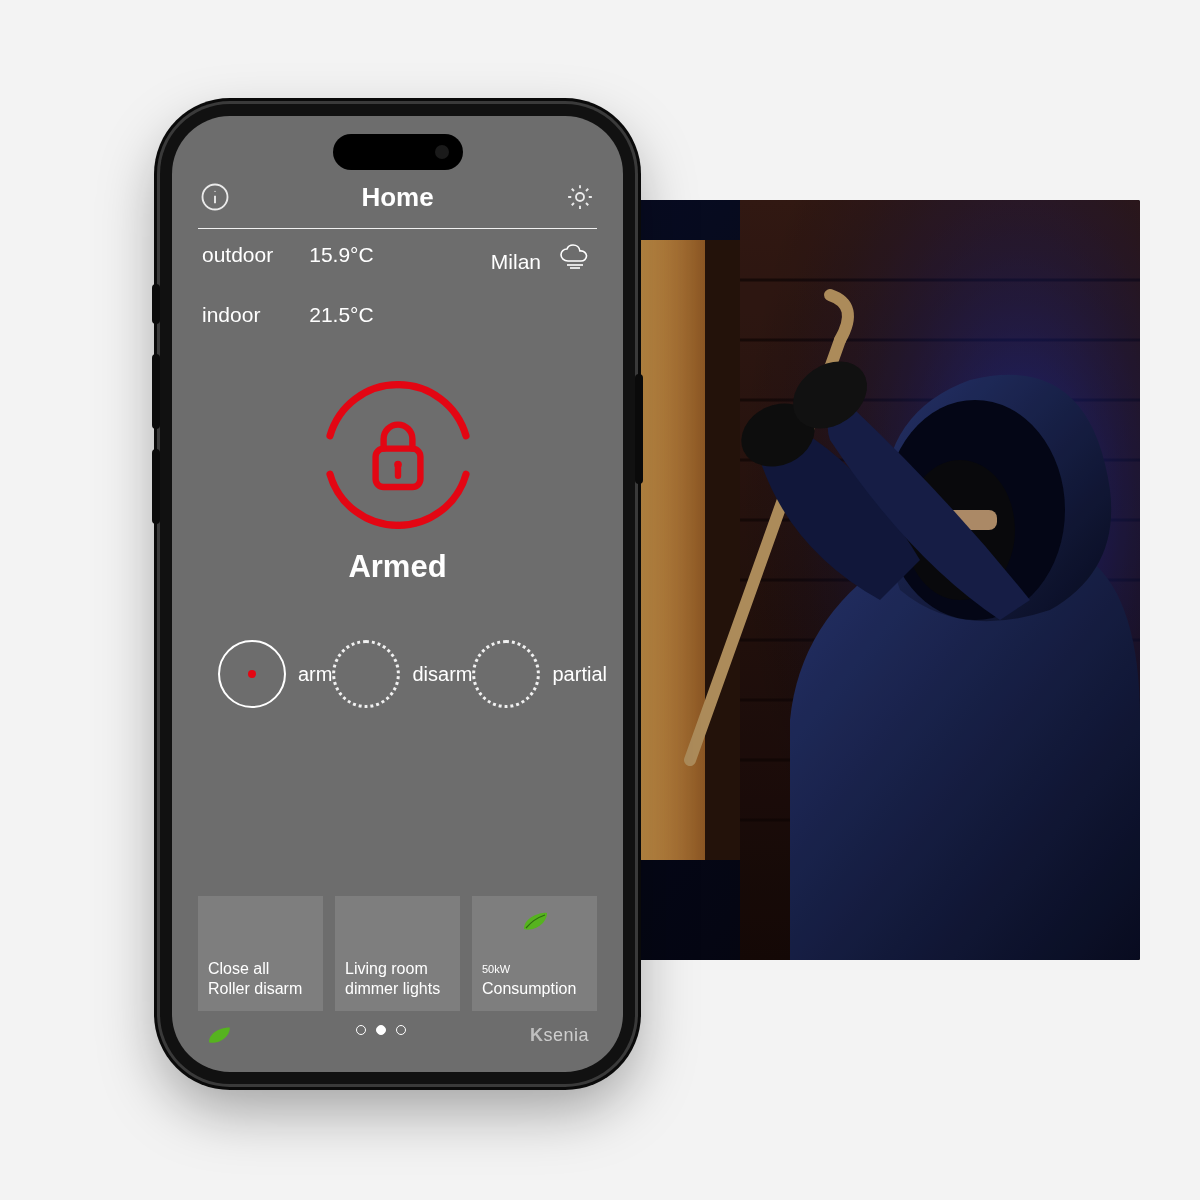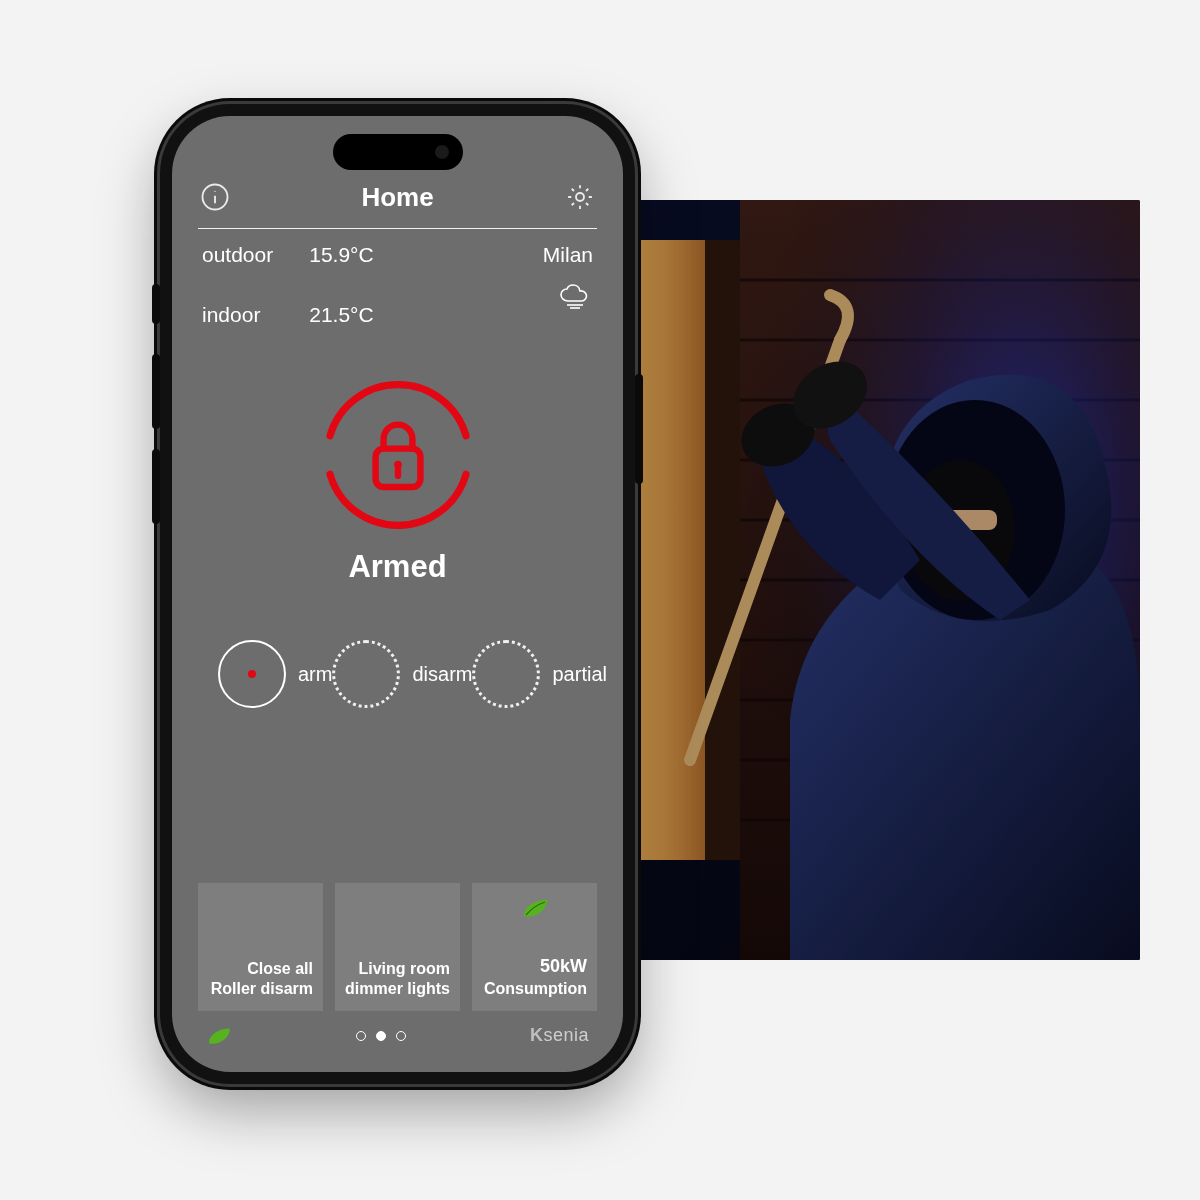--- a/index.html
+++ b/index.html
@@ -86,21 +86,21 @@
   .topbar .title { font-size: 26px; font-weight: 600; }
   .icon-btn { width: 34px; height: 34px; display:flex; align-items:center; justify-content:center; cursor:pointer; }
   .icon-btn svg { stroke: #eaeaea; fill: none; }
 
   .weather {
     display:flex; justify-content:space-between; align-items:flex-start;
     padding: 14px 4px 8px 4px;
     font-size: 21px; font-weight: 300;
   }
   .weather-left { display:grid; grid-template-columns: auto auto; column-gap: 18px; row-gap: 4px; gap: 36px; }
-  .weather-right { text-align:center; display:flex; flex-direction:column; align-items:flex-end; gap:16px; }
+  .weather-right { text-align:center; display:flex; flex-direction:row; align-items:flex-end; gap:16px; }
 
   .status-area {
     flex: 0 0 auto;
     display:flex; flex-direction:column; align-items:center;
     margin-top: 40px;
   }
   .status-circle { position:relative; width:160px; height:160px; }
   .status-circle svg { width:100%; height:100%; }
   .status-label { margin-top: 14px; font-size: 31px; font-weight: 700; }
 
@@ -117,33 +117,33 @@
   .circ-dotted { width:100%; height:100%; border-radius:50%; border:3px dotted rgba(255,255,255,0.9); }
 
   .tiles {
     margin-top: auto;
     display:flex; gap:12px;
     padding: 0 0 8px 0;
   }
   .tile {
     flex:1;
     background: rgba(255,255,255,0.12);
-    height: 128px;
-    display:flex; flex-direction:column; justify-content:flex-end; align-items:flex-end;
+    height: 115px;
+    display:flex; flex-direction:column; justify-content:flex-end; align-items:flex-start;
     padding: 12px 10px;
     text-align:center;
-    font-size: 16px; line-height:1.25; font-weight:700;
+    font-size: 16px; line-height:1.25; font-weight:400;
     cursor:pointer;
     position:relative;
   }
   .tile .tile-icon { position:absolute; top:14px; left:50%; transform:translateX(-50%); }
-  .tile .tile-lead { font-size:18px; margin-bottom:2px; }
+  .tile .tile-lead { font-size:11px; margin-bottom:2px; }
 
   .bottombar {
-    display:flex; align-items:center; justify-content:space-between;
+    display:flex; justify-content:space-between;
     padding: 6px 8px 6px 8px;
   }
   .dots { display:flex; gap:10px; }
   .dot { width:10px; height:10px; border-radius:50%; border:1.5px solid #fff; }
   .dot.filled { background:#fff; }
   .brand { font-size:18px; letter-spacing:0.5px; color:#cfcfcf; font-weight:300; }
   .brand b { font-weight:600; color:#bfbfbf; }
   .leaf { width:26px; height:20px; }
 </style>
 </head>

